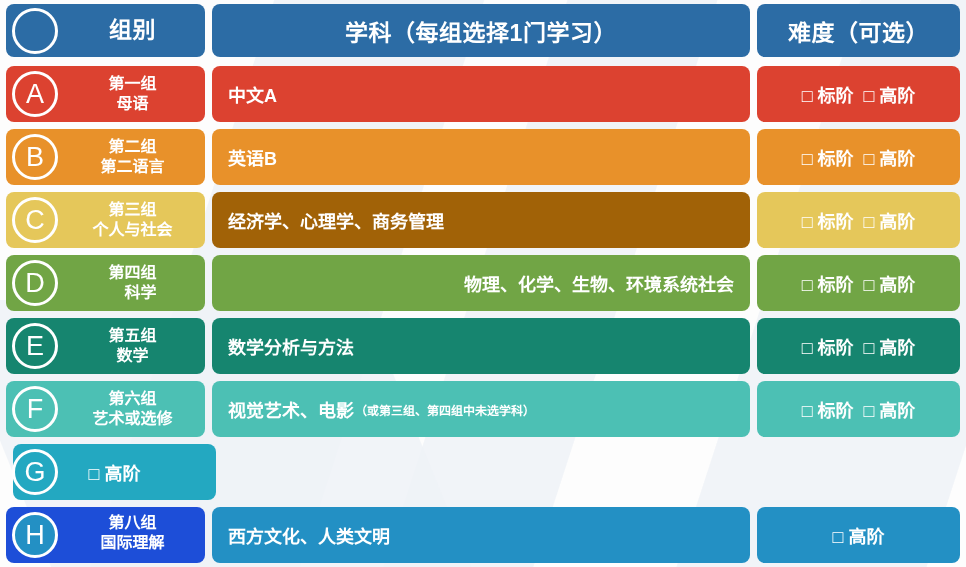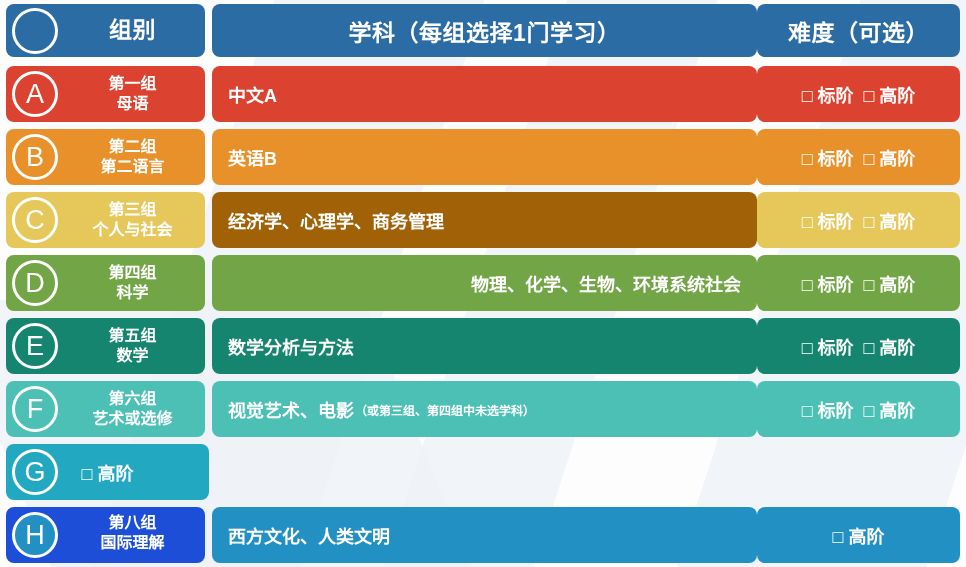--- a/index.html
+++ b/index.html
@@ -109,21 +109,21 @@
   }
   .cell-subject .note {
     font-size: 12px;
     font-weight: 700;
     margin-left: 1px;
   }
 
   
   .cell-diff {
     width: 203px;
-    margin-left: 0;
+    margin-left: 7px;
     border-radius: 8px;
     display: flex;
     align-items: center;
     justify-content: center;
     color: #ffffff;
     font-size: 18px;
     font-weight: 700;
     white-space: nowrap;
     flex: 0 0 auto;
   }
@@ -206,21 +206,21 @@
         <div class="cell-subject" style="background: #a16207;">
           <span>经济学、心理学、商务管理</span>
         </div>
         <div class="cell-diff" style="background: rgb(229, 199, 90);">
           <span class="opt">□ 标阶</span>
           <span class="opt">□ 高阶</span>
         </div>
       </div>
       <div class="row">
         <div class="badge" style="background: rgb(113, 165, 69);">D</div>
-        <div class="cell-group" style="background: rgb(113, 165, 69);">
+        <div class="cell-group" style="background: rgb(113, 165, 69); text-align: right;">
           <span class="g-lines">
             <span class="g-line">第四组</span>
             <span class="g-line small">科学</span>
           </span>
         </div>
         <div class="cell-subject" style="background: rgb(113, 165, 69); justify-content: flex-end;">
           <span>物理、化学、生物、环境系统社会</span>
         </div>
         <div class="cell-diff" style="background: rgb(113, 165, 69);">
           <span class="opt">□ 标阶</span>

